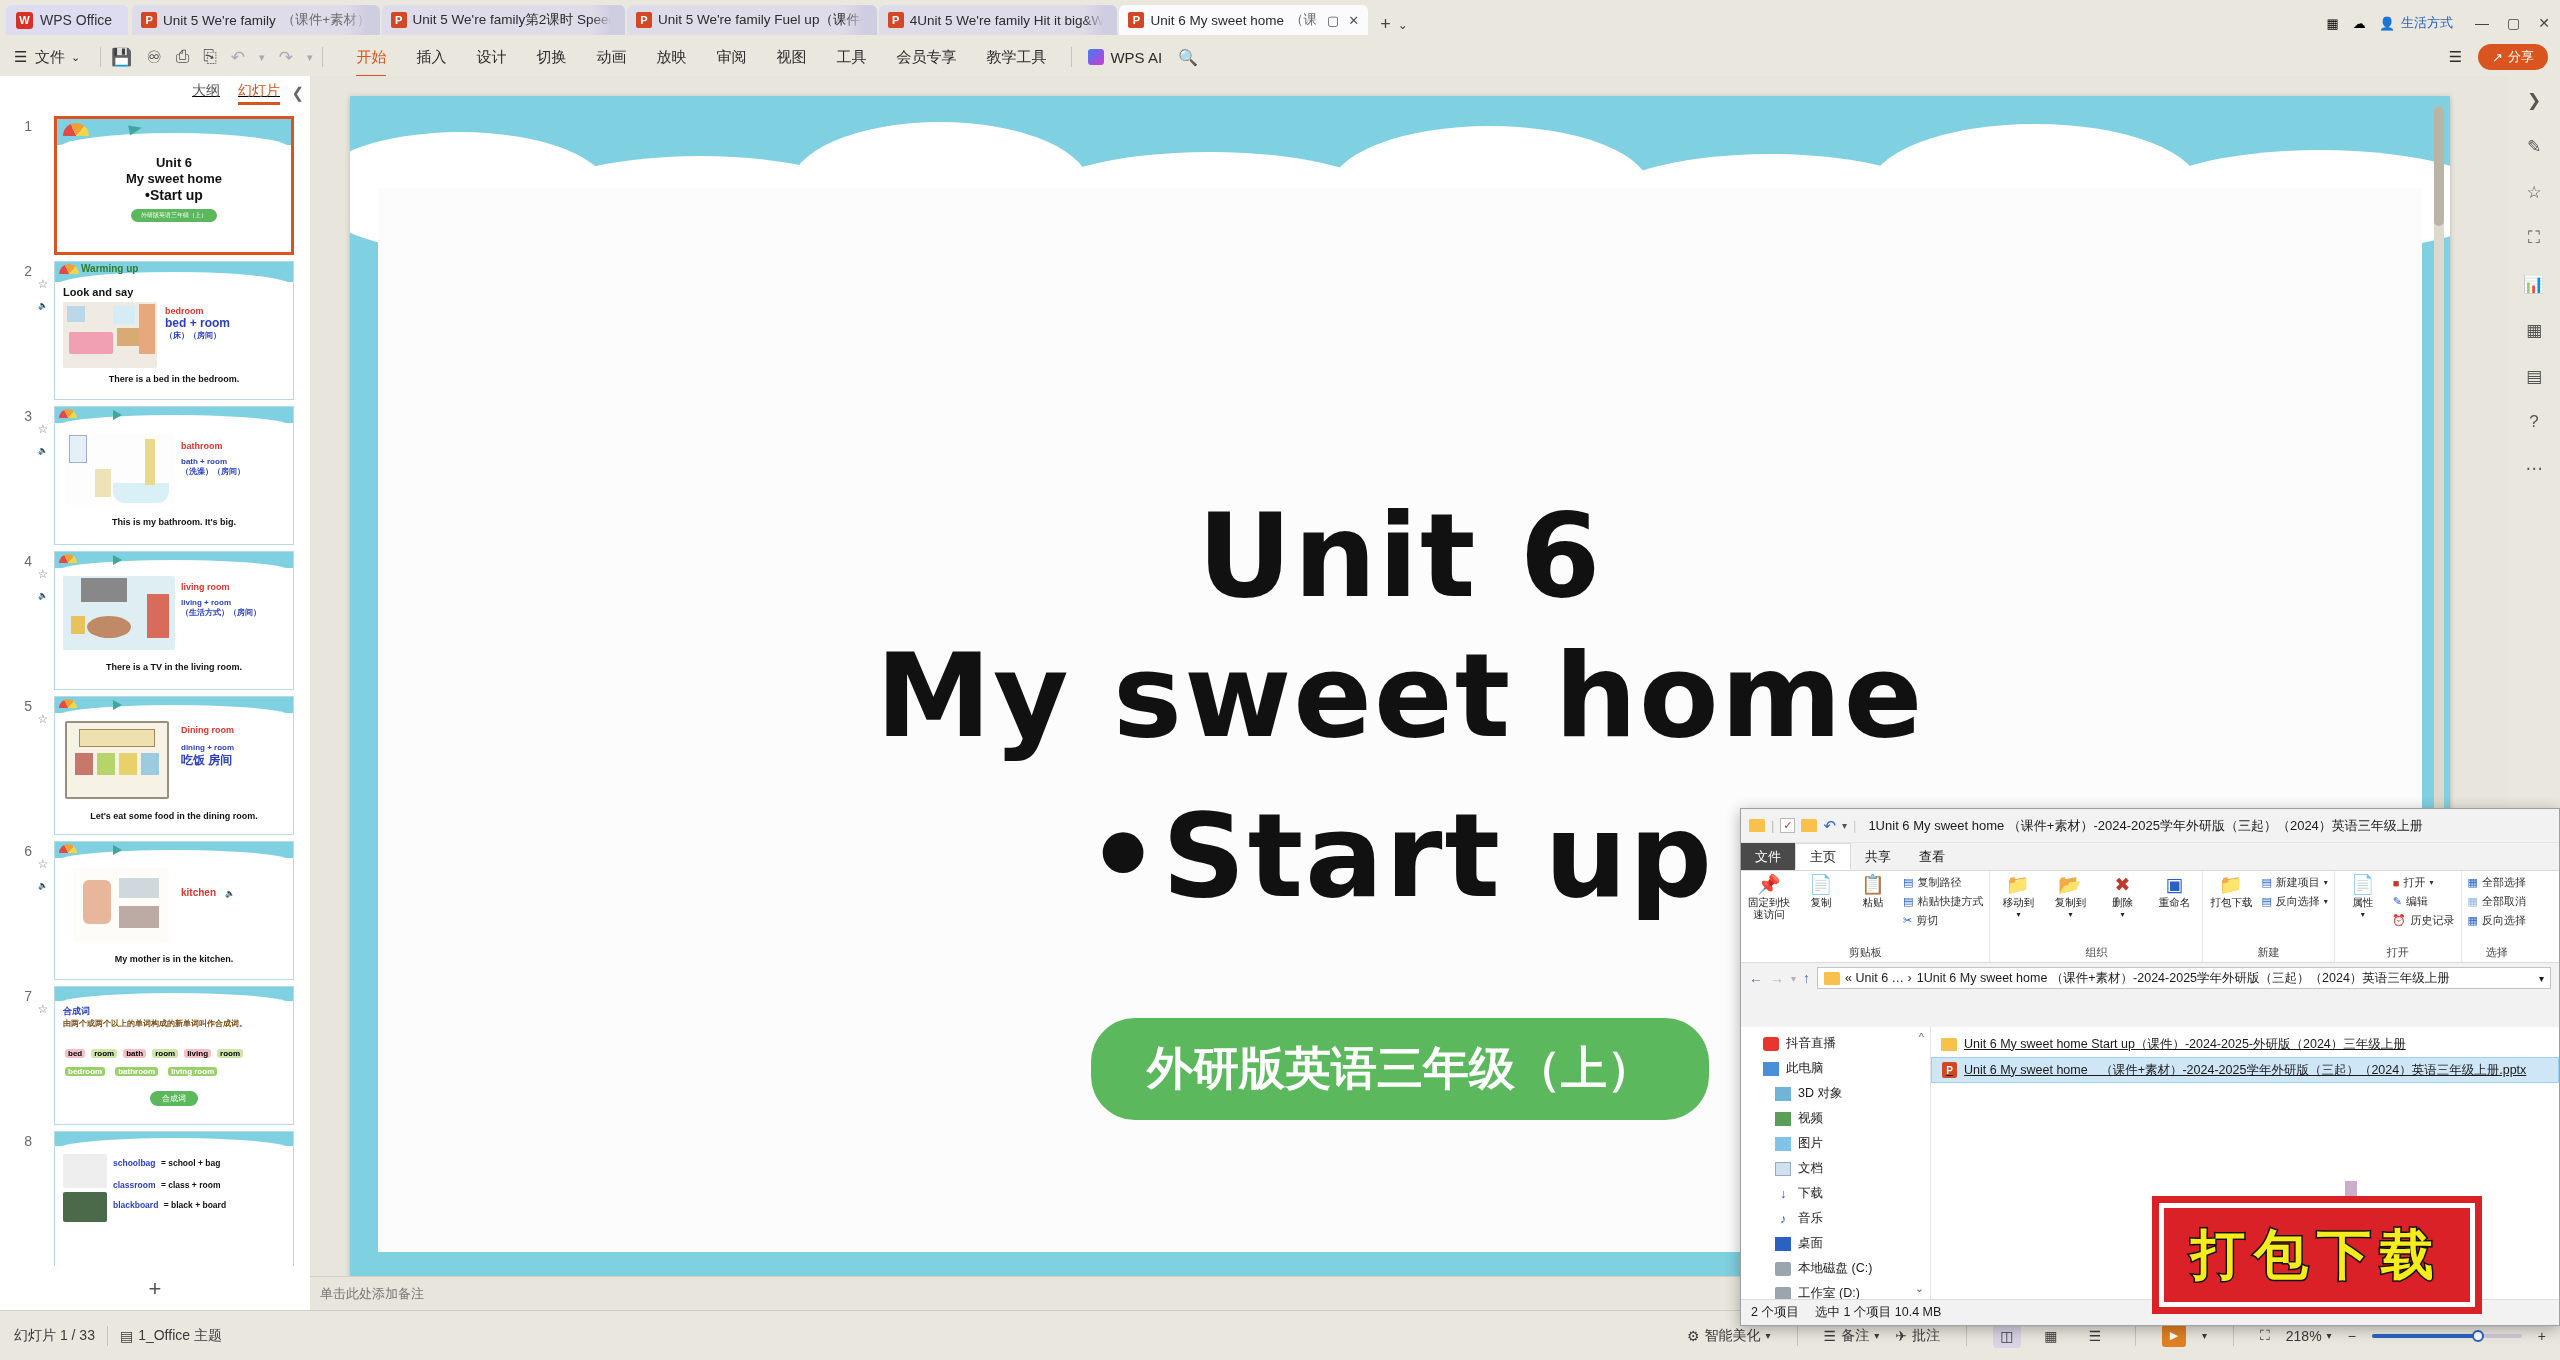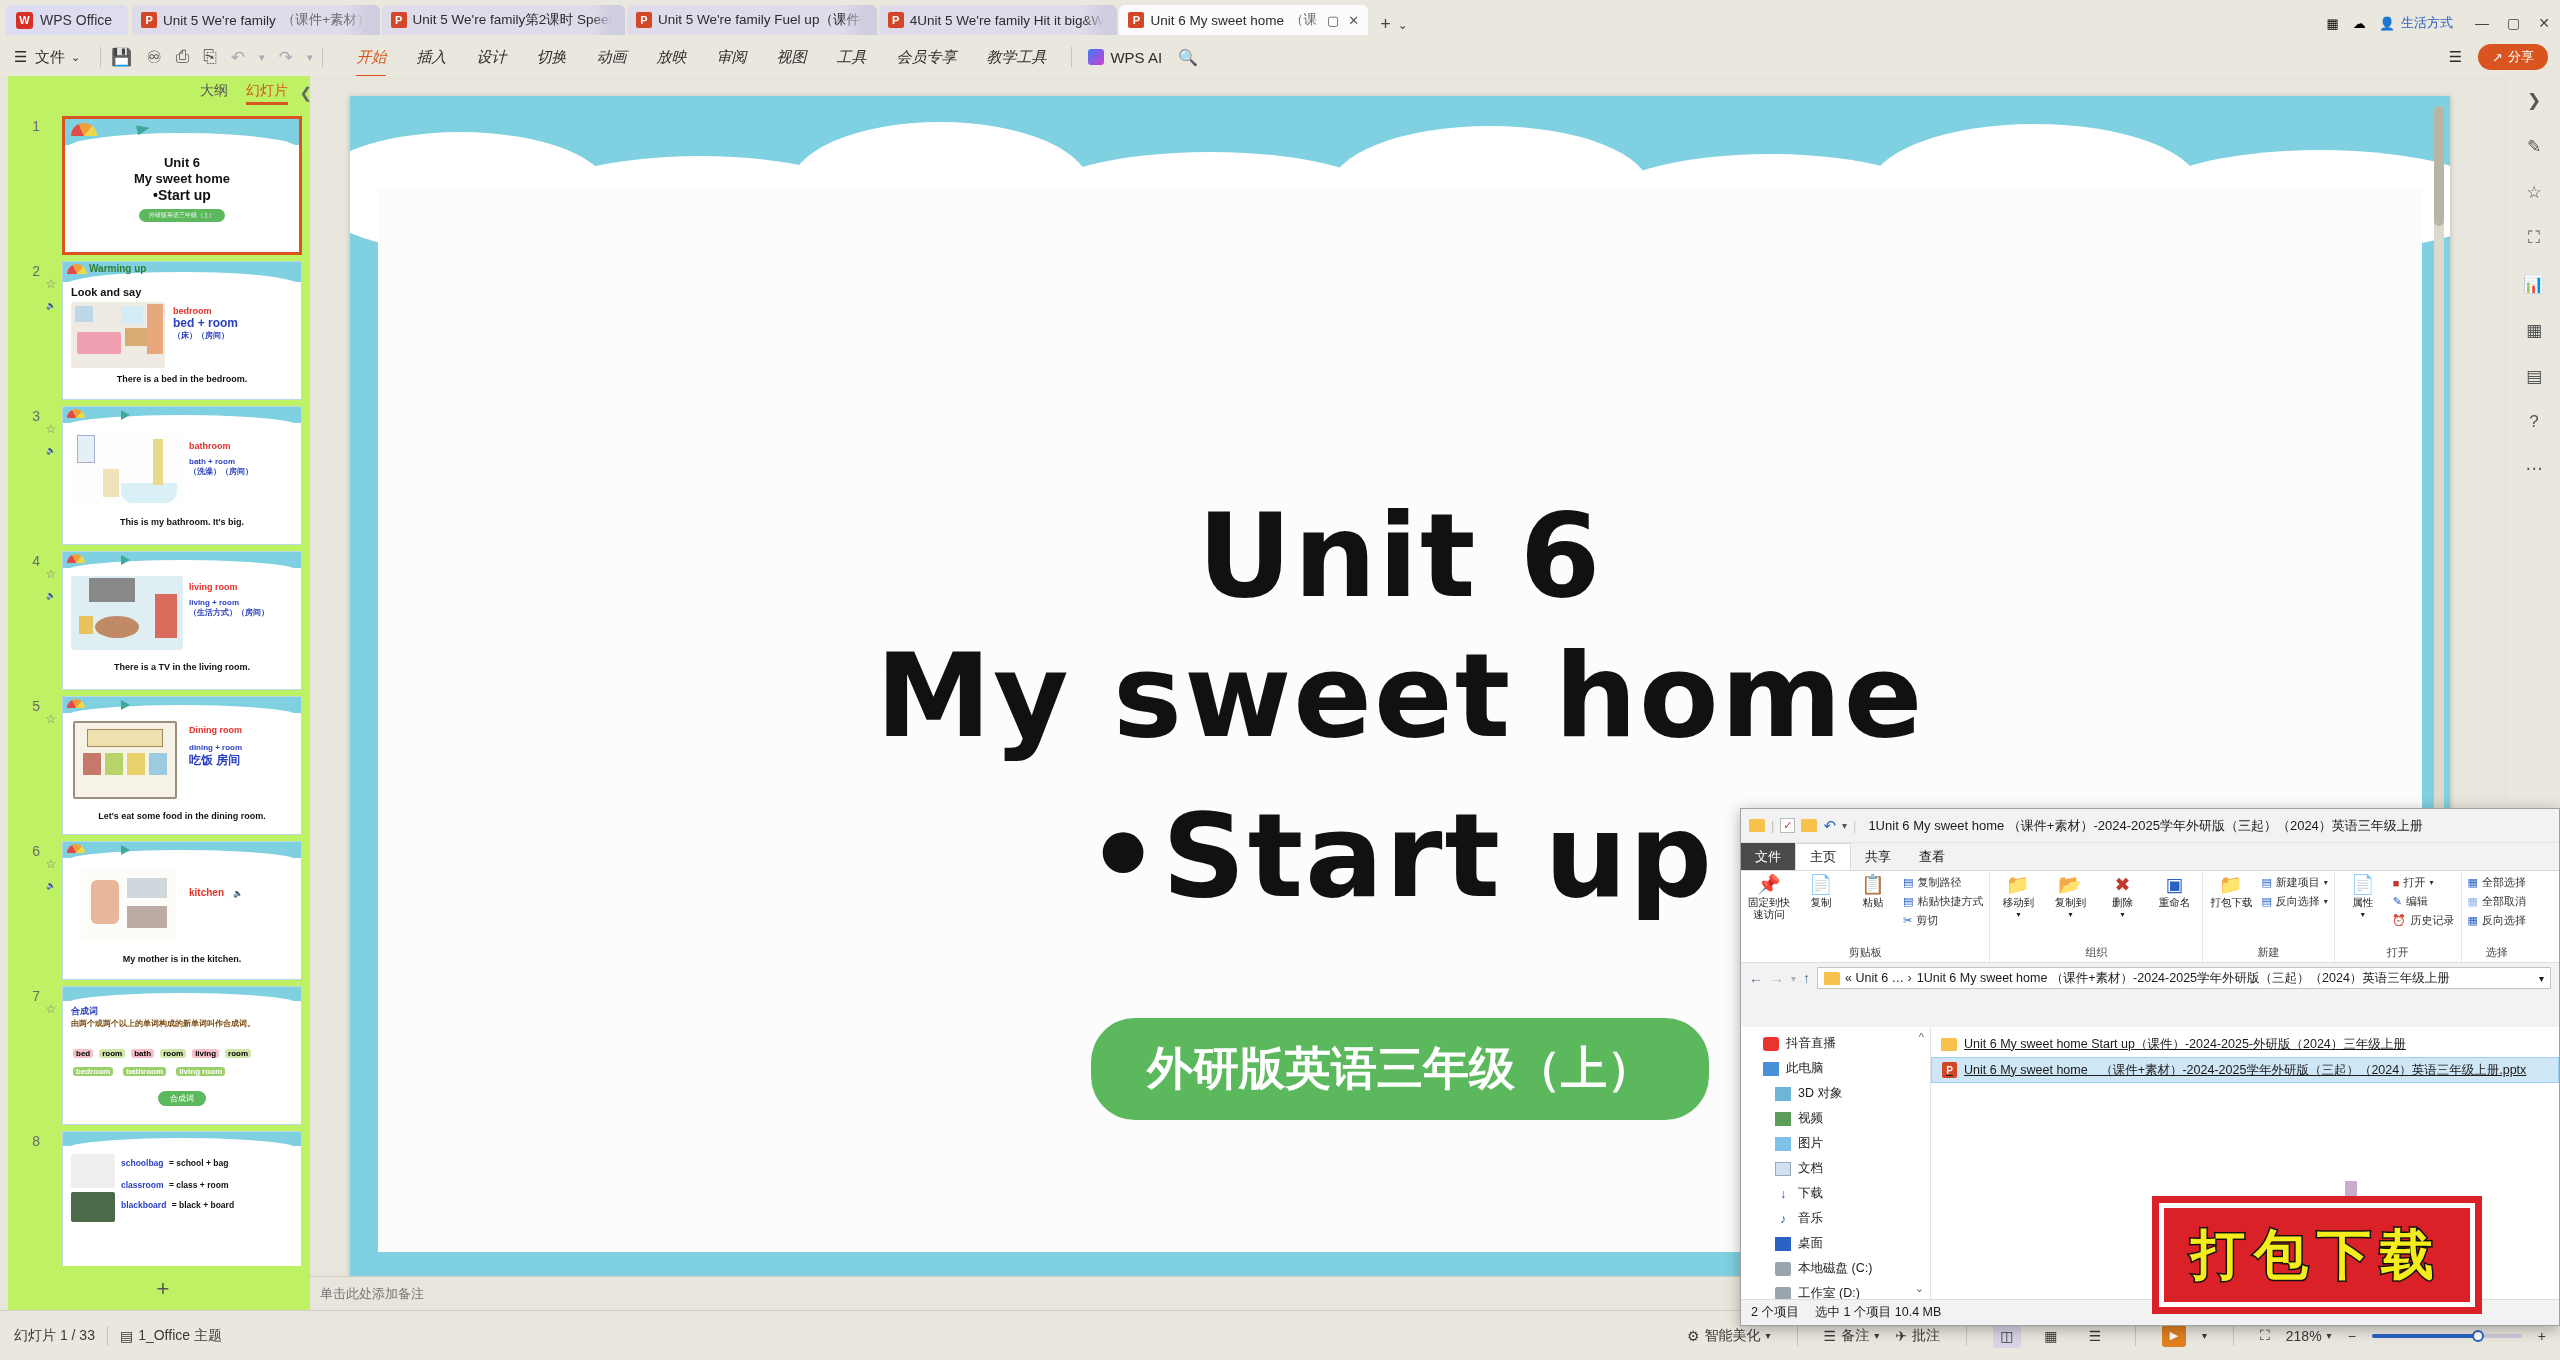--- a/index.html
+++ b/index.html
@@ -32,34 +32,34 @@
   .winbtns{ display:flex; gap:18px; color:#444; font-size:14px; padding-left:8px;}
 
   
   .ribbon{ position:absolute; left:0; top:38px; width:2560px; height:38px; background:#e9e7de;
            display:flex; align-items:center; gap:0; font-size:15px; color:#2d2d2d; }
   .rb-file{ display:flex;align-items:center;gap:6px;padding:0 10px 0 14px; }
   .hamb{ display:inline-block; width:15px; }
   .vsep{ width:1px;height:20px;background:#c8c5b8;margin:0 10px; }
   .qicons{ display:flex;align-items:center;gap:14px;color:#4a4a4a;font-size:17px; }
   .qicons .dim{ color:#a9a7b6; }
-  .menus{ display:flex; align-items:center; gap:0; margin-left:8px;font-style:italic; }
+  .menus{ display:flex; align-items:center; gap:0; margin-left:8px; }
   .menu{ padding:4px 15px; position:relative; color:#2d2d2d; }
   .menu.active{ color:#d9541e; }
   .menu.active:after{ content:""; position:absolute; left:50%; transform:translateX(-50%);
      bottom:-7px; width:30px; height:2.5px; background:#d9541e; }
   .wpsai{ display:flex;align-items:center;gap:6px;margin-left:6px; }
   .ai-dot{ width:16px;height:16px;border-radius:3px;
      background:linear-gradient(135deg,#3b7ef5,#d23bd2);}
   .rb-right{ margin-left:auto; display:flex; align-items:center; gap:16px; padding-right:12px;}
   .share-btn{ background:#d9541e;color:#fff;border-radius:13px;padding:4px 14px;font-size:13px;
     display:flex;align-items:center;gap:5px;}
 
   
-  .leftpanel{ position:absolute; left:8px; top:76px; width:310px; bottom:50px; background:#bef264; }
+  .leftpanel{ position:absolute; left:0; top:76px; width:310px; bottom:50px; background:#ffffff;text-decoration:underline; }
   .lp-head{ height:34px; display:flex; align-items:center; justify-content:flex-end; gap:18px;
     padding-right:30px; font-size:14px; color:#555; position:relative;}
   .lp-head .lt{ position:relative; padding-bottom:5px; }
   .lp-head .lt.active{ color:#d9541e; }
   .lp-head .lt.active:after{ content:""; position:absolute;left:0;right:0;bottom:0;height:2.5px;background:#d9541e;}
   .lp-collapse{ position:absolute; right:6px; top:8px; color:#666; font-size:15px;}
   .thumbs{ position:absolute; left:0; right:0; top:34px; bottom:44px; overflow:hidden; }
   .trow{ display:flex; align-items:flex-start; padding:6px 0 0 6px; }
   .tnum{ width:26px; text-align:right; font-size:14px; color:#6a6a6a; padding-top:2px; }
   .tmarks{ width:22px; display:flex; flex-direction:column; align-items:center; gap:10px;

